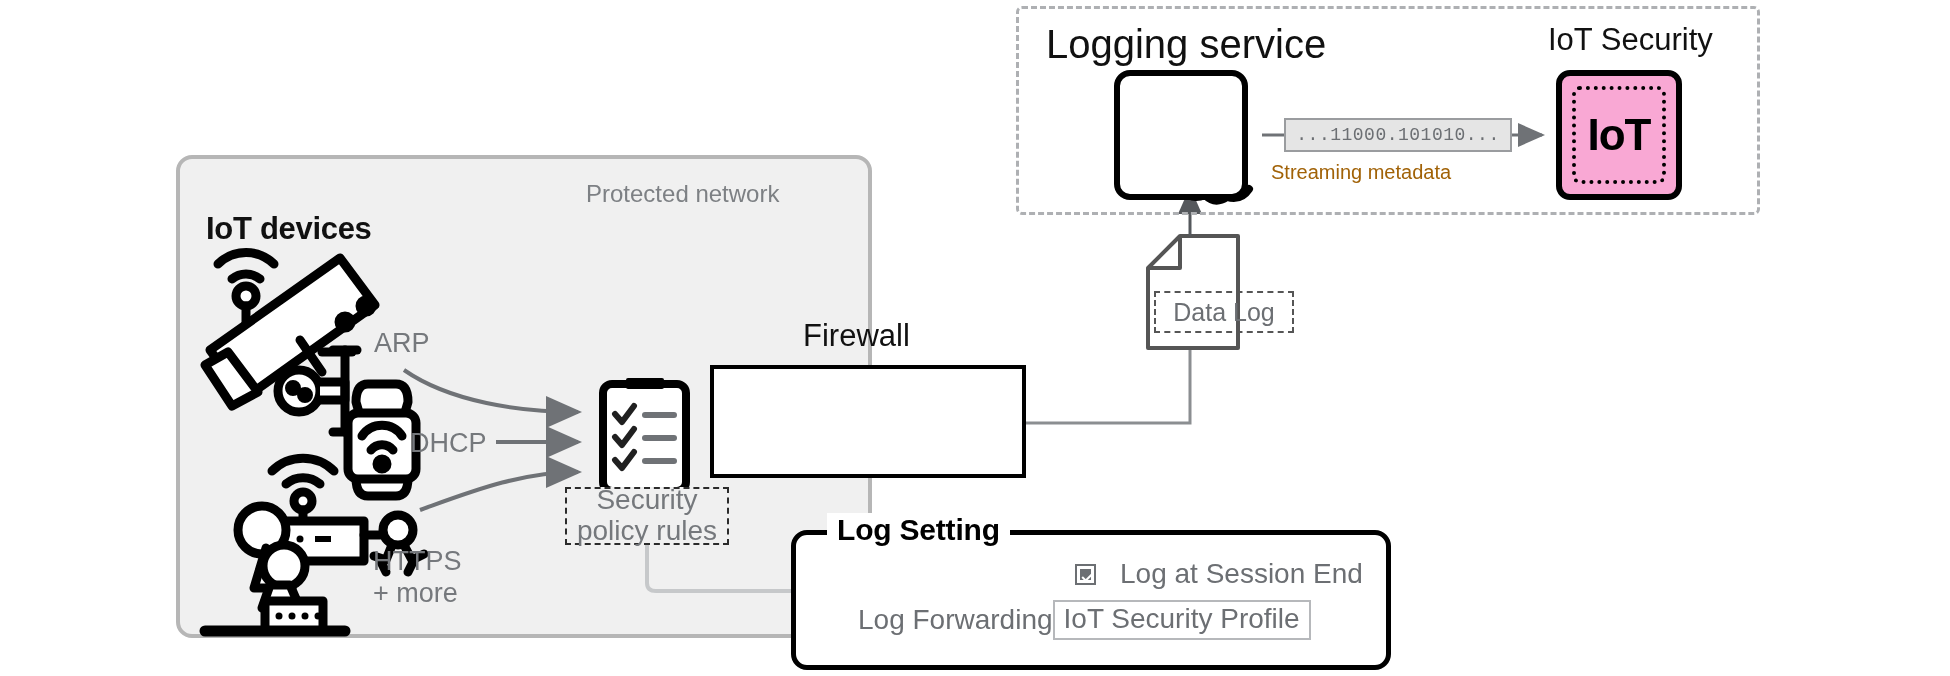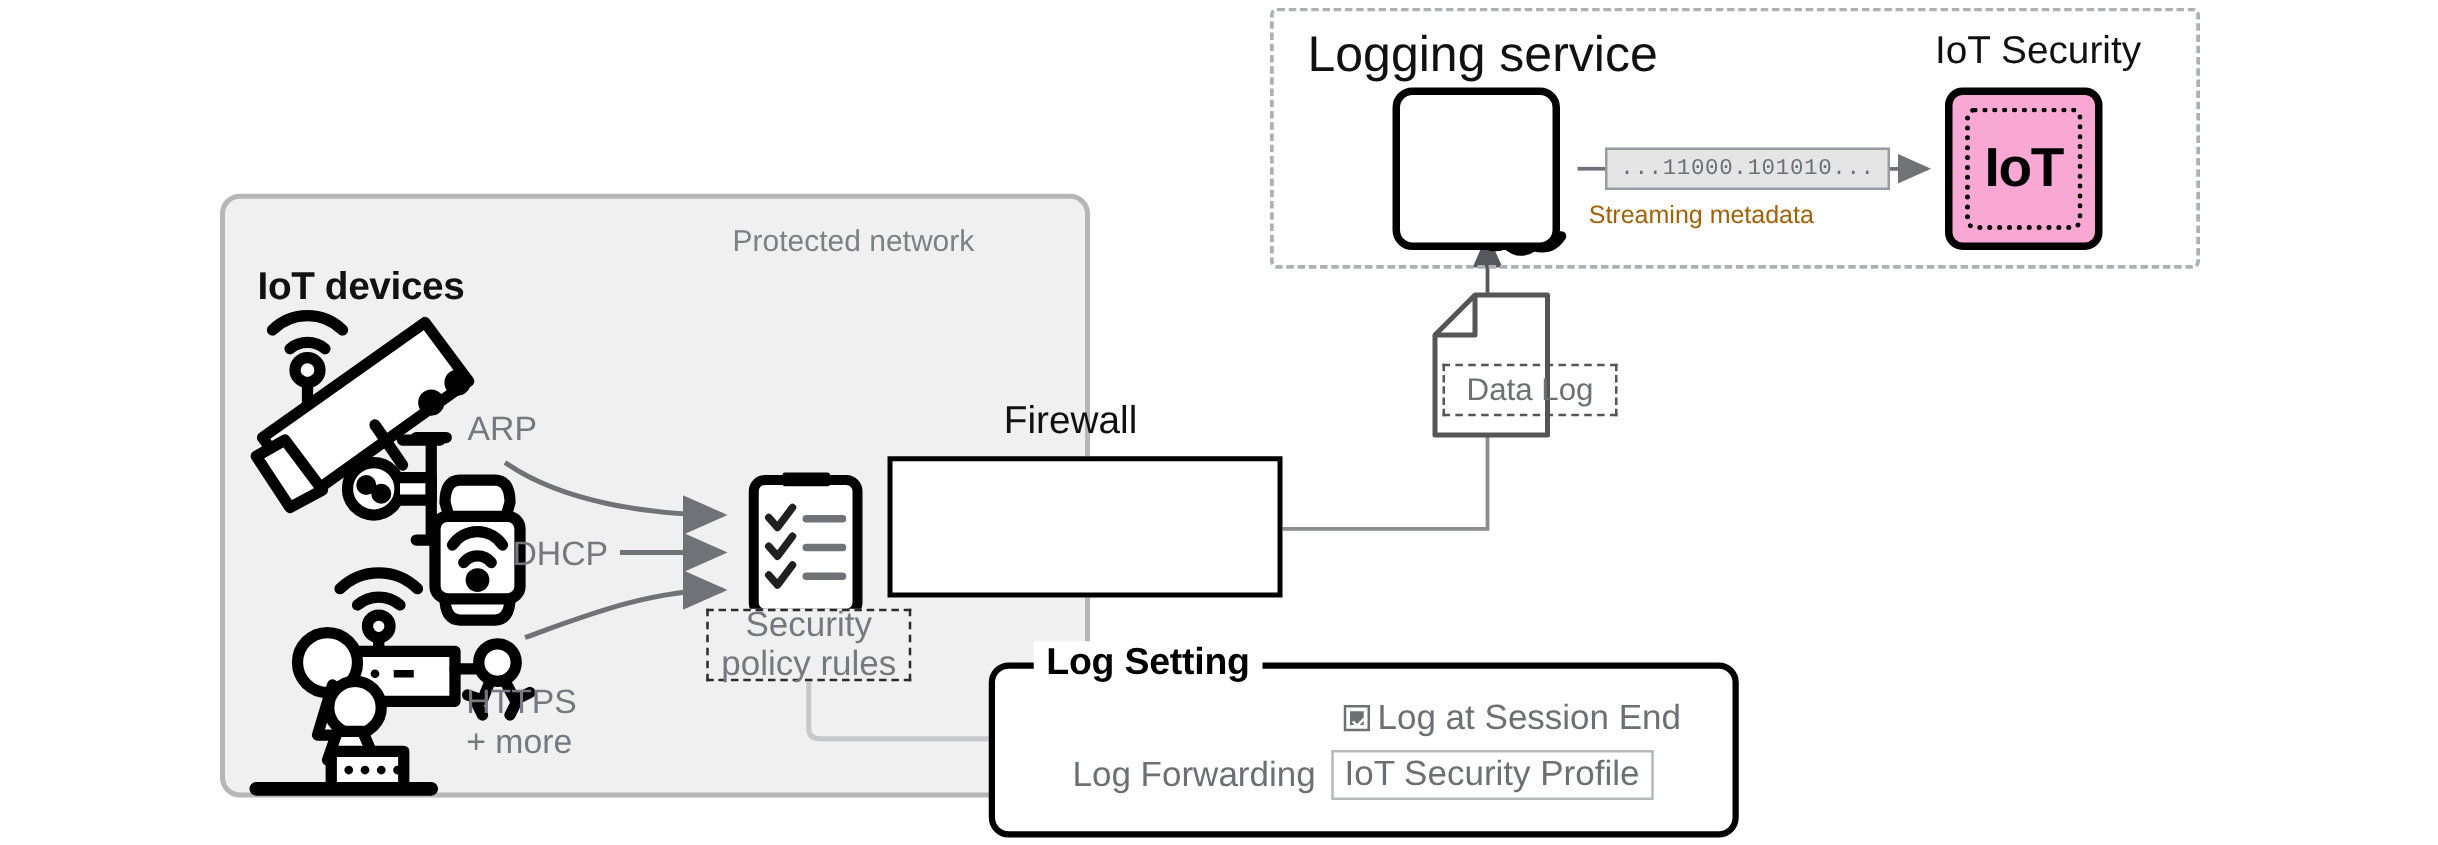--- a/index.html
+++ b/index.html
@@ -190,21 +190,21 @@
     padding: 0 10px;
     font-size: 30px;
     font-weight: 700;
     color: #000000;
     letter-spacing: -0.2px;
   }
   #log-session-row {
     left: 1075px; top: 558px;
     display: flex;
     align-items: center;
-    gap: 6px;
+    gap: 24px;
   }
   .checkbox-glyph {
     width: 21px; height: 21px;
     border: 2px solid #6c6f73;
     box-sizing: border-box;
     position: relative;
     background: #ffffff;
   }
   .checkbox-glyph.checked::after {
     content: "";
@@ -224,21 +224,20 @@
     z-index: 2;
   }
   #log-session-label {
     font-size: 28px;
     color: #6c6f73;
   }
   #log-forwarding-row {
     left: 858px; top: 600px;
     display: flex;
     align-items: center;
-    gap: 12px;
   }
   #log-forwarding-label {
     font-size: 28px;
     color: #6c6f73;
   }
   #log-forwarding-value {
     border: 2px solid #b6b8bb;
     box-sizing: border-box;
     padding: 1px 9px 3px 9px;
     font-size: 28px;

